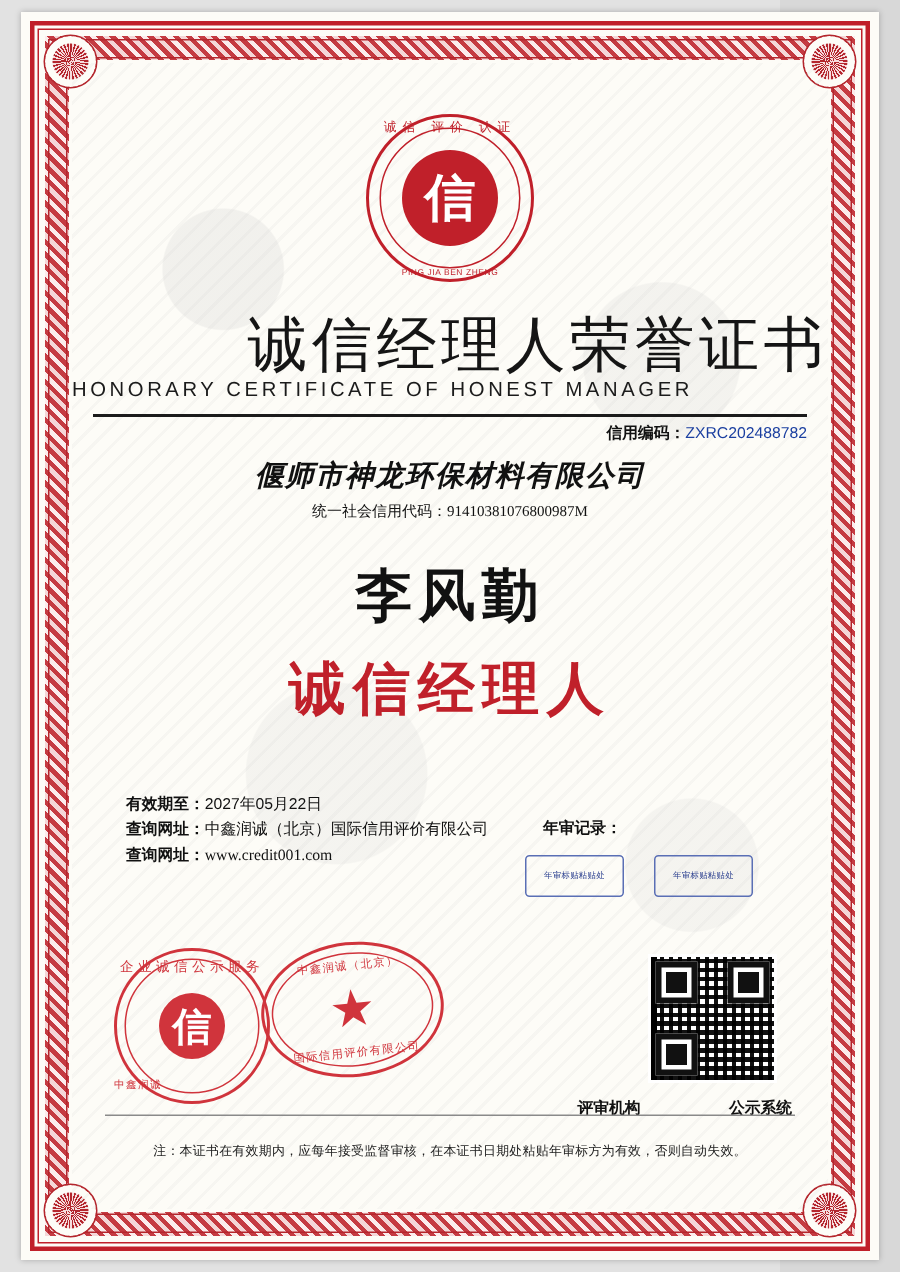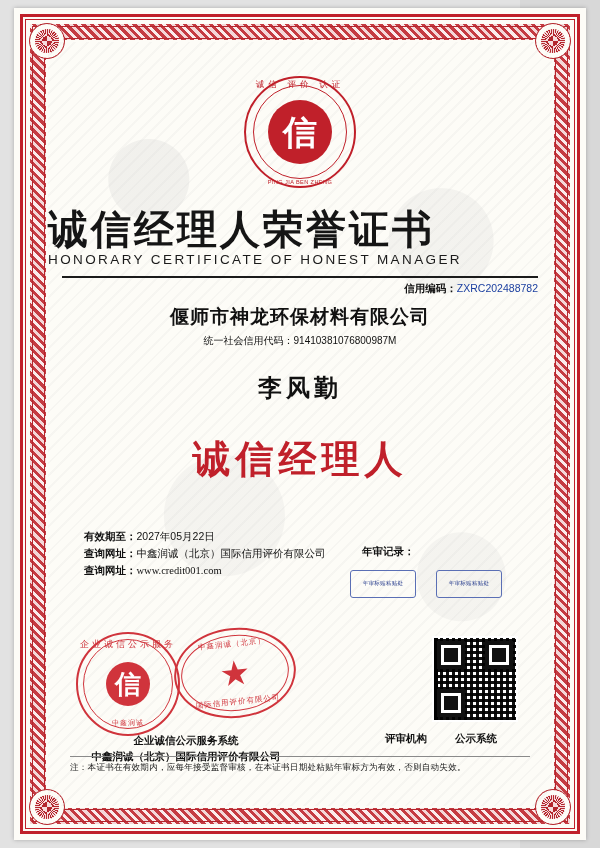--- a/index.html
+++ b/index.html
@@ -111,23 +111,23 @@
   }
   .seal-bottom-text{
     position:absolute;left:0;right:0;bottom:3px;text-align:center;
     font-size:5.6px;color:#c0202a;letter-spacing:.4px;
     font-family:"Liberation Sans", sans-serif;
   }
 
   
   .title-cn{
     position:absolute;left:0;right:0;top:160px;
-    text-align:left;
+    text-align:right;
     font-family:"DejaVu Sans", sans-serif;
-    font-size:40px;font-weight:bold;color:#151515;
+    font-size:40px;font-weight:normal;color:#151515;
     letter-spacing:3px;
   }
   .title-en{
     position:absolute;left:0;right:0;top:210px;
     text-align:left;
     font-size:13.5px;color:#1b1b1b;letter-spacing:2.4px;
     font-family:"Liberation Sans", sans-serif;
   }
   .title-rule{
     position:absolute;left:14px;right:14px;top:234px;height:2px;
@@ -136,30 +136,30 @@
   .credit-no{
     position:absolute;right:14px;top:240px;
     font-size:10.5px;color:#1b3fa0;
     font-family:"Liberation Sans", sans-serif;
   }
   .credit-no b{color:#111;font-weight:bold;text-align:center;}
 
   .company{
     position:absolute;left:0;right:0;top:262px;
     text-align:center;font-size:19px;font-weight:bold;color:#111;
-    font-family:"DejaVu Sans", sans-serif;letter-spacing:1px;
+    font-family:"DejaVu Sans", sans-serif;letter-spacing:1px;font-style:italic;
   }
   .uscc{
     position:absolute;left:0;right:0;top:292px;
     text-align:center;font-size:10px;color:#111;
-    font-family:Liberation Sans, sans-serif;
+    font-family:Liberation Serif, serif;
   }
   .person{
     position:absolute;left:0;right:0;top:330px;
-    text-align:center;font-size:24px;font-weight:bold;color:#111;
+    text-align:center;font-size:38px;font-weight:bold;color:#111;
     font-family:Liberation Sans, sans-serif;letter-spacing:4px;
   }
   .honor{
     position:absolute;left:0;right:0;top:392px;
     text-align:center;font-size:38px;font-weight:bold;color:#c0202a;
     font-family:"DejaVu Sans", sans-serif;letter-spacing:5px;
   }
 
   
   .details{
@@ -203,21 +203,21 @@
   .redseal .core{
     position:absolute;inset:30px;border-radius:50%;background:#d0343c;
     display:flex;align-items:center;justify-content:center;
   }
   .redseal .core span{color:#fff;font-size:26px;font-weight:bold;font-family:"DejaVu Sans",sans-serif;}
   .redseal .top{
     position:absolute;left:0;right:0;top:6px;text-align:center;
     font-size:9px;color:#d0343c;letter-spacing:3px;font-family:"DejaVu Sans",sans-serif;
   }
   .redseal .bot{
-    position:absolute;left:0;right:0;bottom:8px;text-align:center;
+    position:absolute;left:0;right:0;bottom:8px;text-align:left;
     font-size:7px;color:#d0343c;letter-spacing:1px;font-family:"DejaVu Sans",sans-serif;
   }
   .ovalseal{
     position:absolute;left:126px;top:0px;width:118px;height:86px;
     border:2px solid #d0343c;border-radius:50%/50%;
     transform:rotate(-6deg);
   }
   .ovalseal .inner{
     position:absolute;inset:5px;border:1px solid #d0343c;border-radius:50%/50%;
   }
@@ -264,29 +264,29 @@
     background-blend-mode:normal, multiply, normal;
     background-color:#fff;
     border:2px solid #fff;
   }
   .qr .fp{position:absolute;width:20px;height:20px;border:4px solid #111;background:#fff;}
   .qr .fp i{position:absolute;inset:3px;background:#111;display:block;}
   .qr .fp.a{left:3px;top:3px;}
   .qr .fp.b{right:3px;top:3px;}
   .qr .fp.c{left:3px;bottom:3px;}
   .qr-caption{
-    position:absolute;right:24px;top:104px;width:104px;text-align:center;
+    position:absolute;right:24px;top:104px;width:104px;text-align:right;
     font-size:10.5px;color:#111;font-weight:bold;font-family:"DejaVu Sans",sans-serif;
   }
 
   .note{
     position:absolute;left:22px;right:22px;bottom:4px;
     border-top:1px solid #8a8a8a;
-    padding-top:5px;
-    font-size:8.6px;color:#222;letter-spacing:.2px;
+    padding-top:18px;
+    font-size:8.6px;color:#222;text-align:center;letter-spacing:.2px;
     font-family:"Liberation Sans",sans-serif;
   }
 </style>
 </head>
 <body>
 
 <div class="page">
   <div class="cert">
 
     <div class="border-outer"></div>
@@ -356,24 +356,20 @@
           <div class="bot">中鑫润诚</div>
         </div>
 
         <div class="ovalseal">
           <div class="inner"></div>
           <div class="txt-top">中鑫润诚（北京）</div>
           <div class="star-glyph">★</div>
           <div class="txt-bot">国际信用评价有限公司</div>
         </div>
 
-        <div class="seal-caption">
-          <div>企业诚信公示服务系统</div>
-          <div>中鑫润诚（北京）国际信用评价有限公司</div>
-        </div>
 
         <div class="czx-caption">评审机构</div>
 
         <div class="qr">
           <div class="fp a">
               <i></i>
             </div>
           <div class="fp b">
               <i></i>
             </div>

